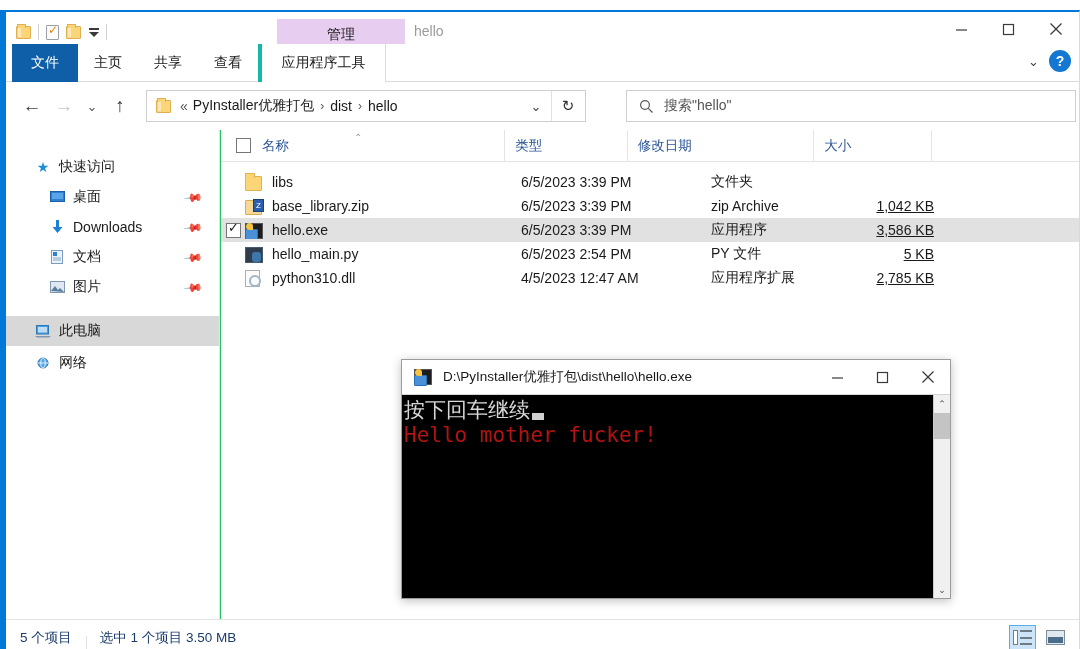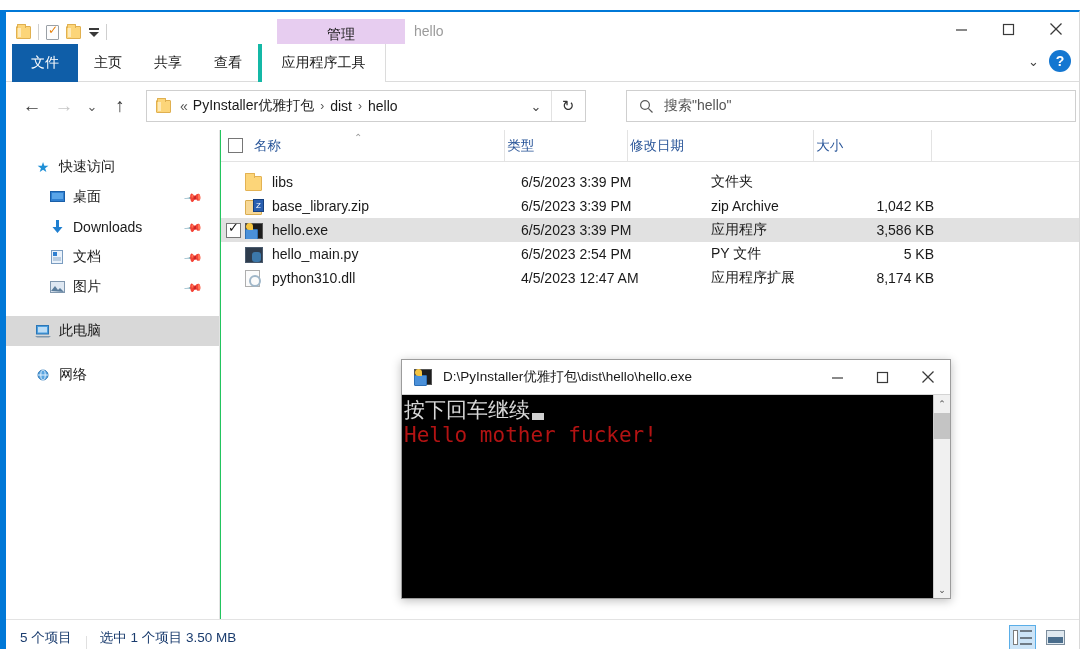--- a/index.html
+++ b/index.html
@@ -147,21 +147,21 @@
   .star { color: #1f8fd6; font-size: 14px; }
 
   .filepane {
     position: absolute; left: 215px; top: 118px; right: 0; bottom: 36px;
     background: #ffffff; overflow: hidden;
   }
   .colheader {
     position: relative; height: 32px; border-bottom: 1px solid #e3e3e3;
     display: flex; align-items: center; font-size: 13.5px; color: #2a5699;
   }
-  .col { position: relative; height: 32px; display: flex; align-items: center; padding-left: 2px;
+  .col { position: relative; height: 32px; display: flex; align-items: center; padding-left: 10px;
          border-right: 1px solid #e3e3e3;}
   .col.c-name { width: 290px; }
   .col.c-date { width: 190px; }
   .col.c-type { width: 125px; }
   .col.c-size { width: 120px; }
   .col.c-tail { width: 150px; border-right: none; }
   .hdr-check {
     width: 15px; height: 15px; border: 1px solid #767676; background: #fff;
     margin-right: 11px; margin-left: 5px;
   }
@@ -171,21 +171,21 @@
 
   .row {
     height: 24px; display: flex; align-items: center; font-size: 14px; color: #1a1a1a;
     position: relative;
   }
   .row.sel { background: #e1e1e1; }
   .cell { display: flex; align-items: center; overflow: hidden; white-space: nowrap; }
   .cell.name { width: 290px; padding-left: 5px; }
   .cell.date { width: 190px; padding-left: 10px; }
   .cell.type { width: 125px; padding-left: 10px; }
-  .cell.size { width: 120px; padding-right: 12px; justify-content: flex-end; }
+  .cell.size { width: 120px; padding-right: 12px; justify-content: flex-end; text-decoration: underline; }
   .rowcheck {
     width: 15px; height: 15px; border: 1px solid #767676; background: #fff;
     margin-right: 4px; margin-left: 0px; position: relative; flex: none;
   }
   .rowcheck.on:after {
     content: "✓"; position: absolute; left: 1px; top: -4px; font-size: 13px; color: #111;
   }
   .rowcheck.hidden { visibility: hidden; }
   .ficon { width: 20px; height: 18px; margin-right: 7px; flex: none; position: relative; }
 
@@ -405,21 +405,21 @@
       <span class="nav-ico">
         <svg width="16" height="13" viewBox="0 0 16 13">
             <rect x="1.5" y="0.5" width="12" height="8.5" fill="#4a9fe0" stroke="#2d76b5"></rect>
             <rect x="3" y="2" width="9" height="5.5" fill="#bcdcf5"></rect>
             <path d="M0 11 h16 l-2 1.5 H2 Z" fill="#7f98ad"></path>
           </svg>
       </span>
       <span>此电脑</span>
     </div>
 
-    <div class="nav-item" style="margin-top:14px;">
+    <div class="nav-item" style="margin-top:2px;">
       <span class="nav-ico">
         <svg width="16" height="13" viewBox="0 0 16 13">
             <circle cx="8" cy="6" r="5" fill="#5aa5e0" stroke="#2d76b5"></circle>
             <ellipse cx="8" cy="6" rx="2.2" ry="5" fill="none" stroke="#dff0ff"></ellipse>
             <line x1="3" y1="6" x2="13" y2="6" stroke="#dff0ff"></line>
           </svg>
       </span>
       <span>网络</span>
     </div>
   </div>
@@ -501,21 +501,21 @@
       <div class="row">
         <div class="cell name">
           <div class="rowcheck hidden"></div>
           <div class="ficon">
               <div class="g-dll"></div>
             </div>
           <span>python310.dll</span>
         </div>
         <div class="cell date">4/5/2023 12:47 AM</div>
         <div class="cell type">应用程序扩展</div>
-        <div class="cell size">8,174 KB</div>
+        <div class="cell size">2,785 KB</div>
       </div>
 
     </div>
   </div>
 
   <div class="statusbar">
     <div class="status-seg">5 个项目</div>
     <div class="status-seg">选中 1 个项目  3.50 MB</div>
     <div class="viewtoggle">
       <div class="vbtn active">

